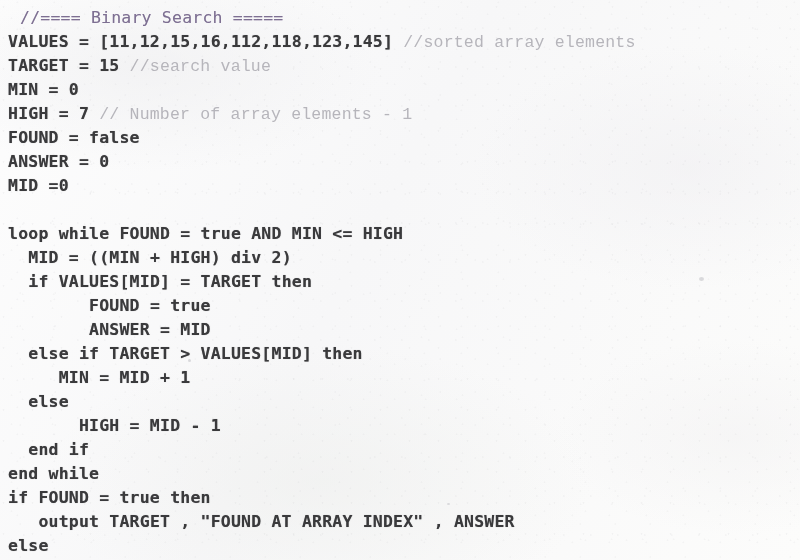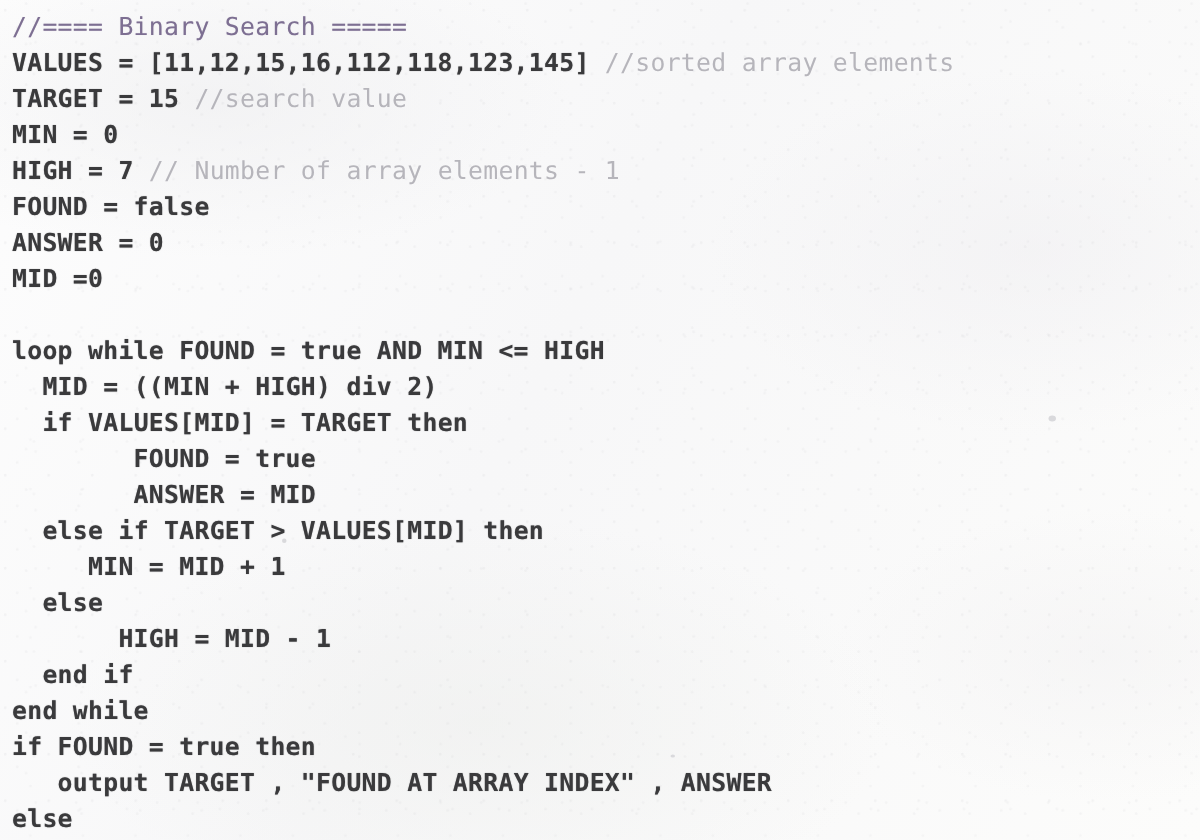--- a/index.html
+++ b/index.html
@@ -72,27 +72,29 @@
     text-shadow: 0 0 0.7px rgba(60,60,62,0.55);
   }
 
   .line.blank { height: 24px; }
 
   
   .cmt {
     color: #b6b5bb;
     font-weight: normal;
     text-shadow: none;
+    font-family: Liberation Mono, monospace;
   }
 
   
   .cmt-head {
     color: #7d6f92;
     font-weight: normal;
     text-shadow: 0 0 0.5px rgba(125,111,146,0.35);
+    margin-left: 12px;
   }
 </style>
 </head>
 <body>
 
 <div id="page">
   <div id="grain"></div>
   <div class="speck" style="left:699px; top:277px; width:5px; height:4px;"></div>
   <div class="speck" style="left:188px; top:359px; width:3px; height:3px;"></div>
   <div class="speck" style="left:447px; top:503px; width:3px; height:2px;"></div>

